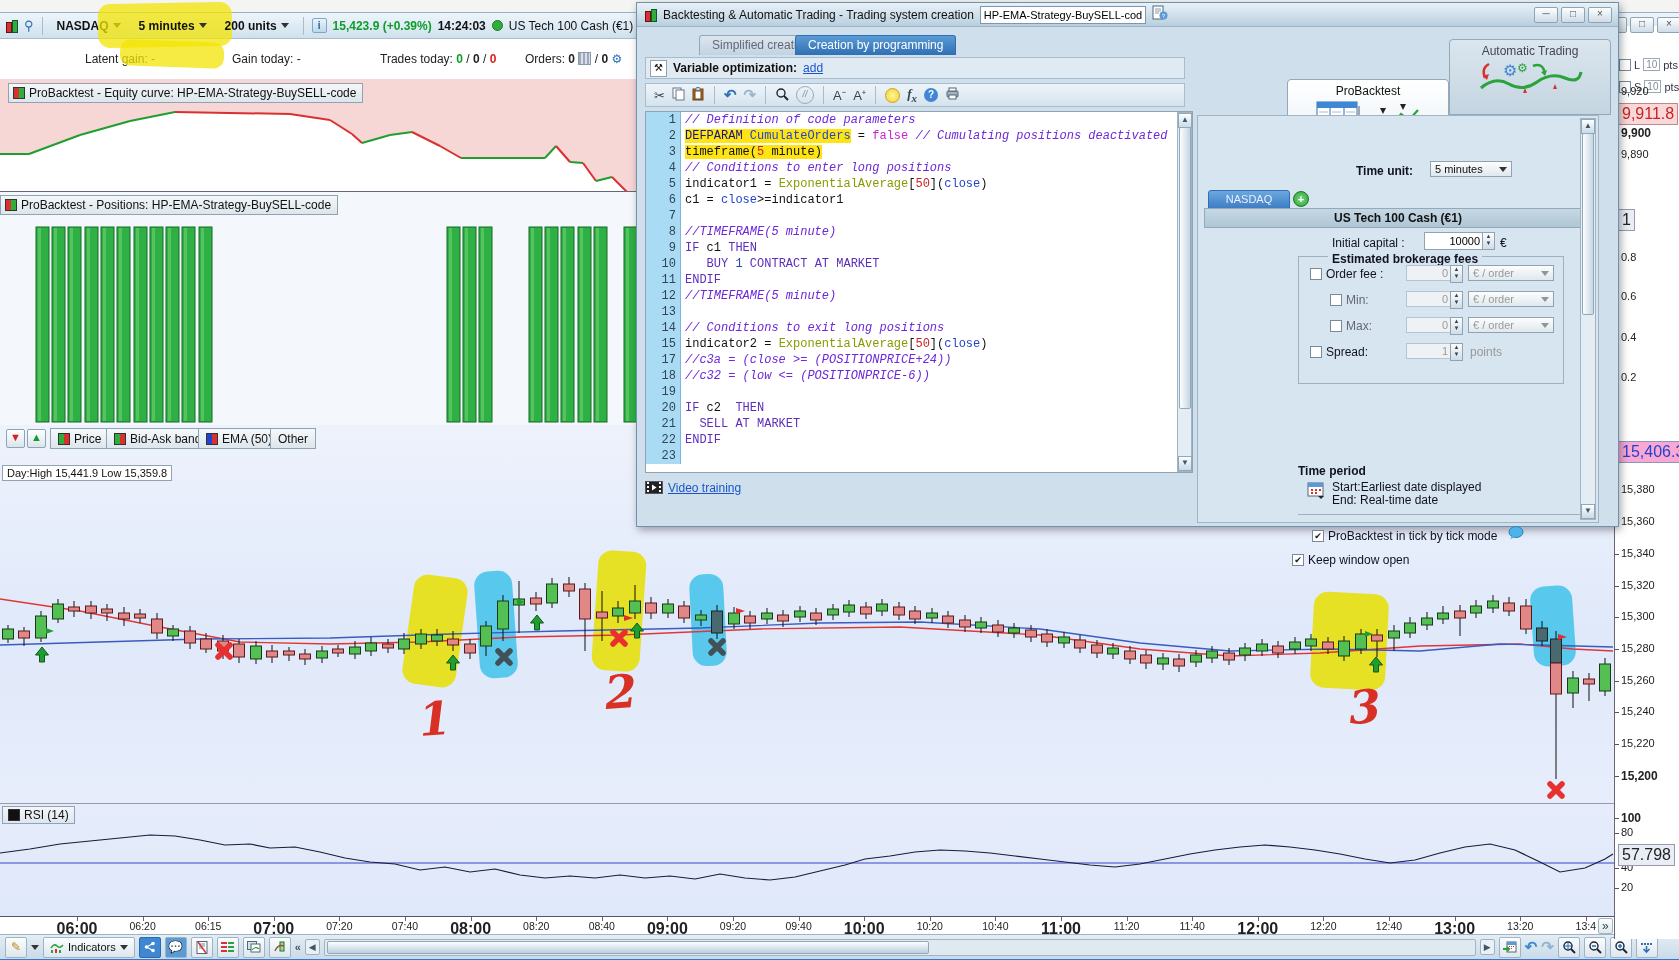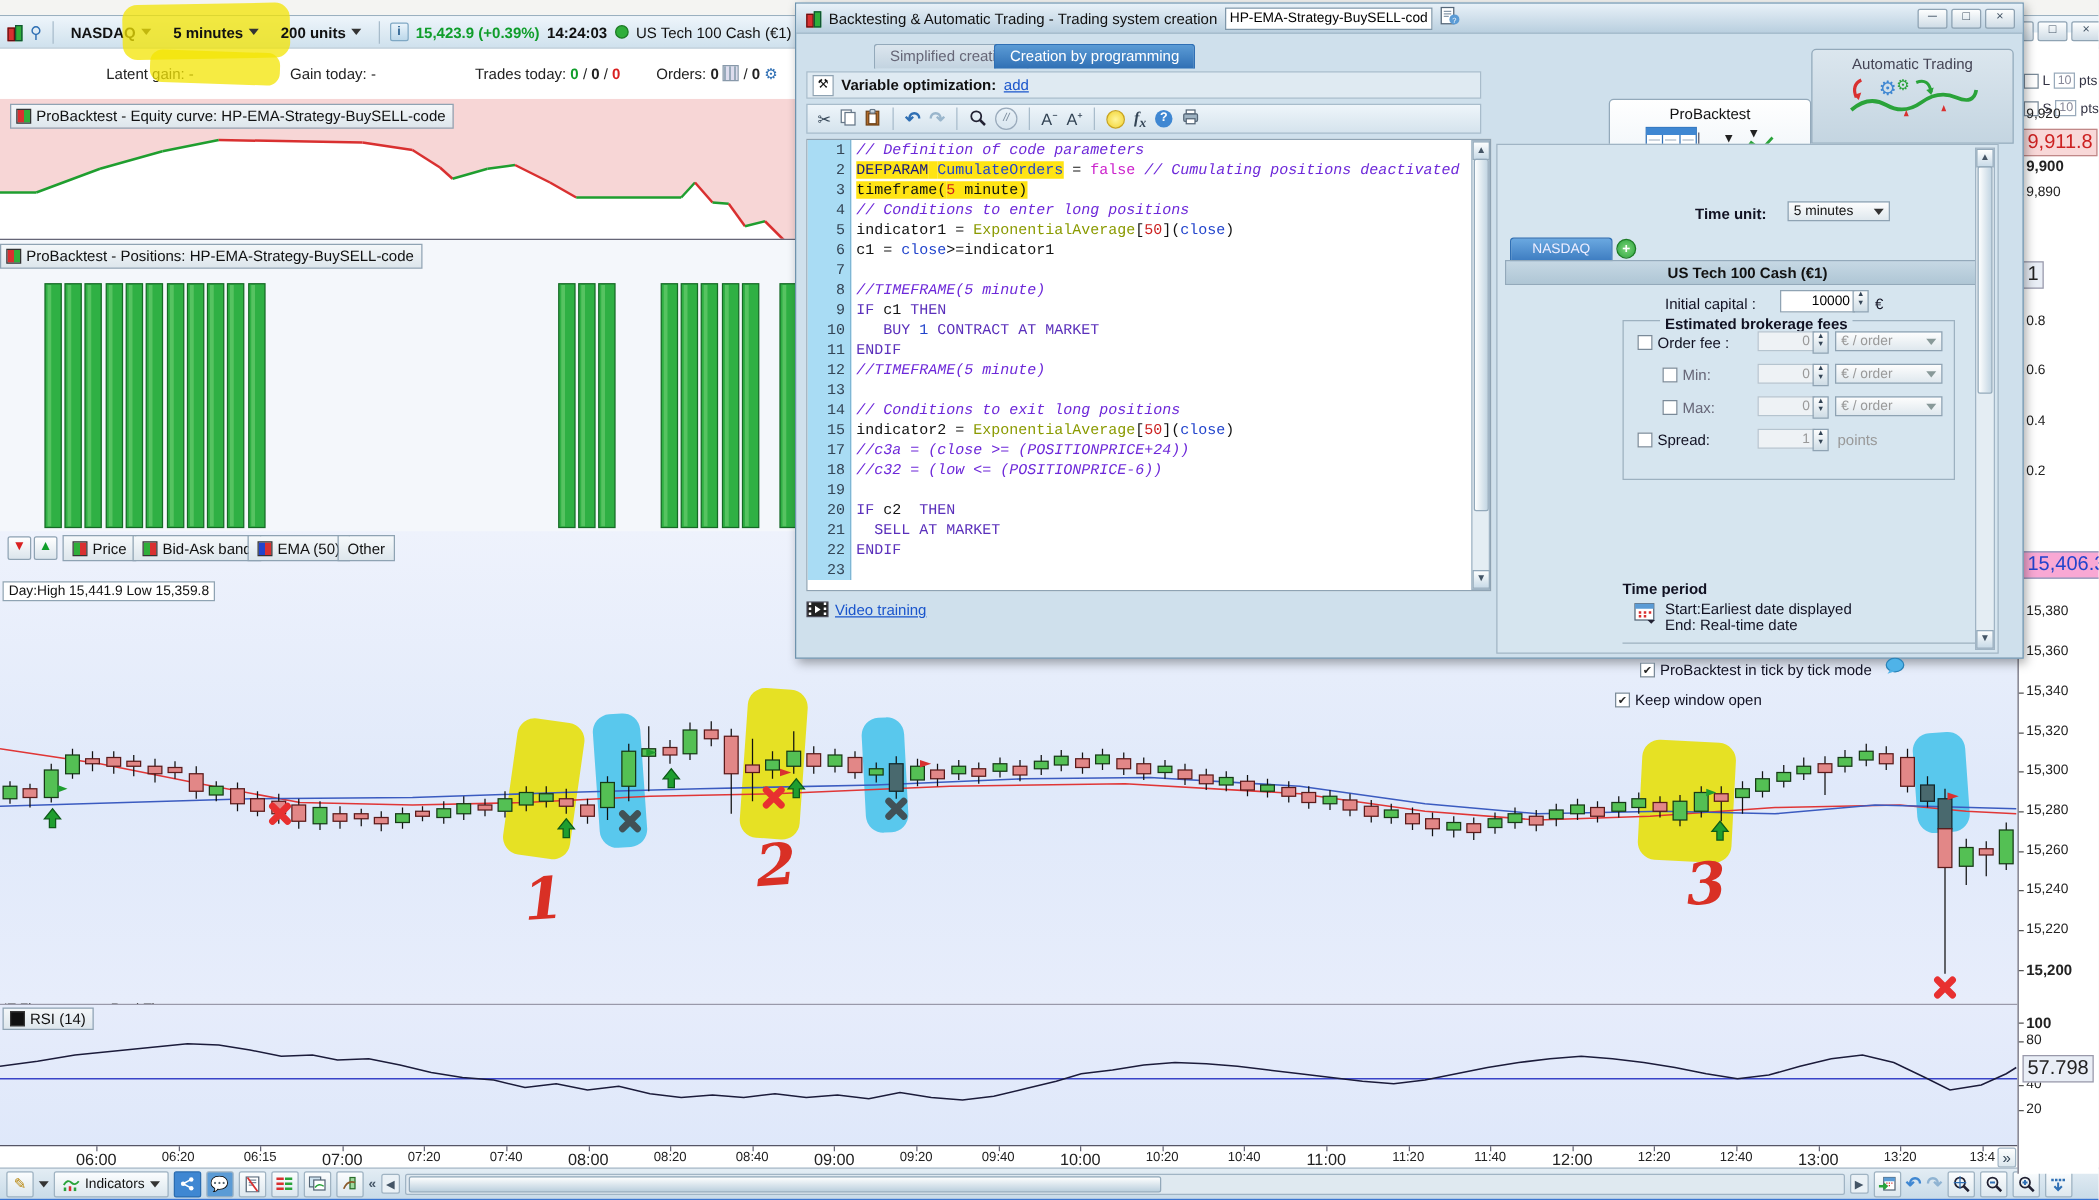--- a/index.html
+++ b/index.html
@@ -37,21 +37,21 @@
   .pinkbox{background:#f8d8d8;border-color:#c08888;color:#cc2222;}
   .bluebox{background:#f9a8d4;border-color:#8899bb;color:#2244cc;}
   .graybox{background:#e9eef6;border-color:#99a;color:#222;}
   .lsrow{position:absolute;display:flex;align-items:center;gap:3px;font-size:11px;color:#334;}
   .cb{width:10px;height:10px;border:1px solid #7a8a99;background:#fff;display:inline-block;font-size:9px;line-height:10px;text-align:center;color:#222;}
   .cb.on::before{content:"✔";}
   .numbox{border:1px solid #9ab;background:#fff;color:#889;font-size:10px;padding:0 2px;}
   
   #timeaxis{position:absolute;left:0;top:903px;width:1614px;height:18px;background:#fff;border-top:1px solid #556;}
   .tlabel{position:absolute;top:3px;font-size:10.5px;color:#222;transform:translateX(-50%);}
-  .tlabel.b{font-weight:normal;font-size:13px;}
+  .tlabel.b{font-weight:bold;font-size:16px;}
   .ttick{position:absolute;top:0;width:1px;height:4px;background:#667;}
   #bottombar{position:absolute;left:0;top:921px;width:1679px;height:25px;background:linear-gradient(#e3edf4,#c9dbe8);border-top:1px solid #a0b4c4;display:flex;align-items:center;gap:4px;padding-left:5px;box-sizing:border-box;}
   .bbico{width:20px;height:19px;border:1px solid #9fb3c2;border-radius:2px;background:linear-gradient(#fbfdfe,#dce7ee);display:flex;align-items:center;justify-content:center;font-size:12px;}
   #taskbar{position:absolute;left:0;top:946px;width:1679px;height:14px;background:linear-gradient(#3a76d2,#1b50a8);}
   #hscroll{height:15px;background:#dfe9f0;border:1px solid #a0b4c4;border-radius:2px;position:relative;}
   #hthumb{position:absolute;left:2px;top:1px;height:11px;width:600px;background:linear-gradient(#fdfefe,#bcd0de);border:1px solid #93a9ba;border-radius:2px;}
   
   #dialog{position:absolute;left:636px;top:2px;width:981px;height:523px;background:#cfe0ec;border:1px solid #6f93ad;box-shadow:2px 3px 8px rgba(0,0,0,.35);}
   #dlg-title{position:absolute;left:0;top:0;width:100%;height:24px;background:linear-gradient(#e8f1f8,#b9cfdf);border-bottom:1px solid #9ab2c4;display:flex;align-items:center;gap:6px;padding-left:6px;box-sizing:border-box;font-size:12px;}
   #dlg-name{width:158px;height:16px;border:1px solid #7f97aa;font-size:11px;padding:0 3px;font-family:"Liberation Sans",sans-serif;}

